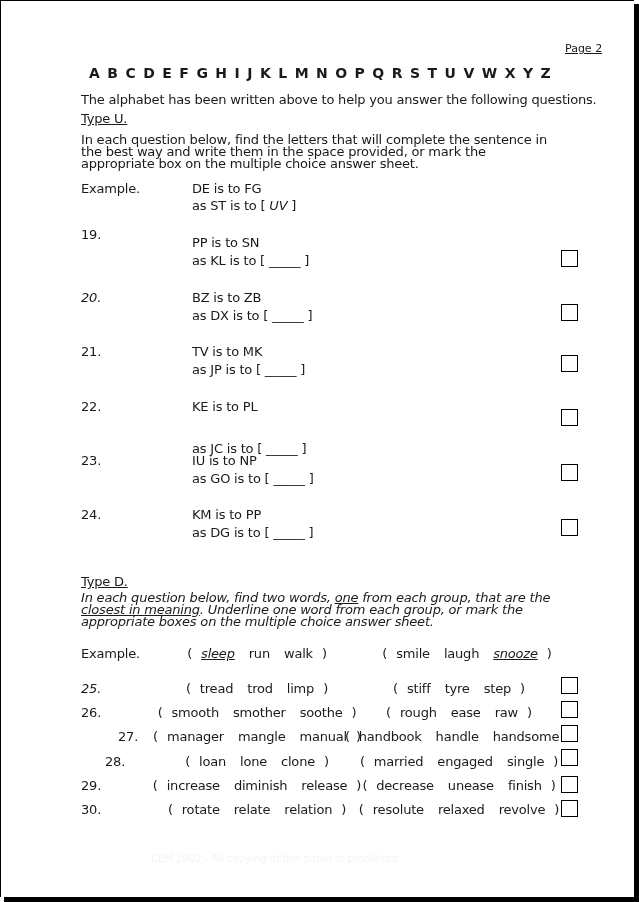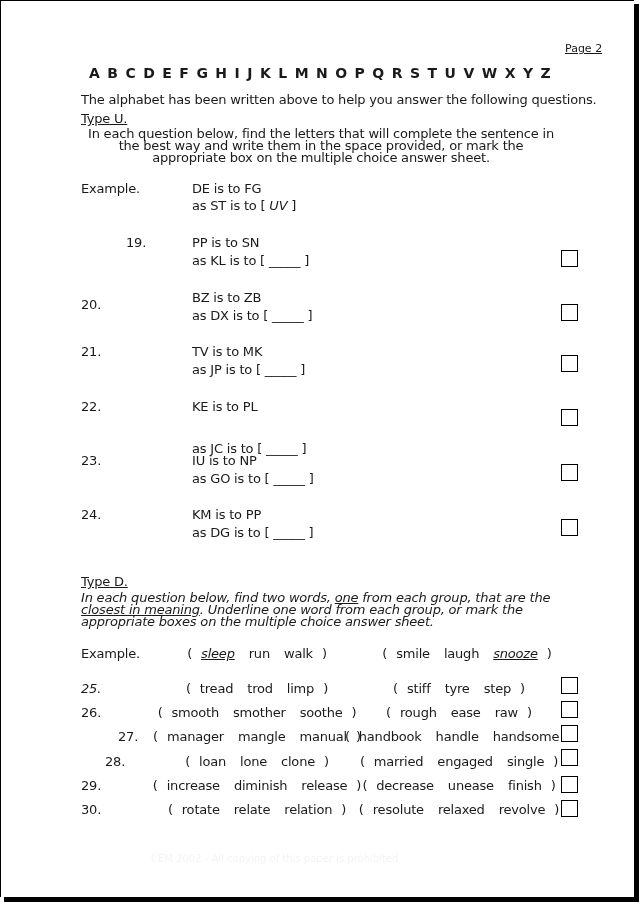--- a/index.html
+++ b/index.html
@@ -61,32 +61,32 @@
       <span>V</span>
       <span>W</span>
       <span>X</span>
       <span>Y</span>
       <span>Z</span>
     </div>
 
   <div class="abs t" style="left:80px; top:91px;">The alphabet has been written above to help you answer the following questions.</div>
 
   <div class="abs t heading" style="left:80px; top:110px;">Type U.</div>
-  <div class="abs t para" style="top:127px;text-align:center;">In each question below, find the letters that will complete the sentence in the best way and write them in the space provided, or mark the appropriate box on the multiple choice answer sheet.</div>
+  <div class="abs t para" style="top:133px;">In each question below, find the letters that will complete the sentence in the best way and write them in the space provided, or mark the appropriate box on the multiple choice answer sheet.</div>
 
   <div class="abs t qnum" style="top:180px;">Example.</div>
   <div class="abs t qtext1" style="top:180px;">DE  is to FG</div>
   <div class="abs t qtext2" style="top:197px;"><span>as  ST  is to [ </span><span class="ans">UV</span><span> ]</span></div>
 
   <div id="type-u-questions">
-      <div class="abs t qnum" style="top: 234px; margin-left: 45px;">19.</div>
+      <div class="abs t qnum" style="top: 226px;">19.</div>
       <div class="abs t qtext1" style="top: 234px;">PP  is to SN</div>
       <div class="abs t qtext2" style="top: 252px;">as  KL  is to [ _____ ]</div>
       <div class="box" style="left: 560px; top: 249px;"></div>
-      <div class="abs t qnum" style="top: 296px;">20.</div>
+      <div class="abs t qnum" style="top: 289px; font-style: italic;">20.</div>
       <div class="abs t qtext1" style="top: 289px;">BZ  is to ZB</div>
       <div class="abs t qtext2" style="top: 307px;">as  DX  is to [ _____ ]</div>
       <div class="box" style="left: 560px; top: 303px;"></div>
       <div class="abs t qnum" style="top: 343px;">21.</div>
       <div class="abs t qtext1" style="top: 343px;">TV  is to MK</div>
       <div class="abs t qtext2" style="top: 361px;">as  JP  is to [ _____ ]</div>
       <div class="box" style="left: 560px; top: 354px;"></div>
       <div class="abs t qnum" style="top: 398px;">22.</div>
       <div class="abs t qtext1" style="top: 398px;">KE  is to PL</div>
       <div class="abs t qtext2" style="top: 416px; margin-top: 24px;">as  JC is to [ _____ ]</div>

